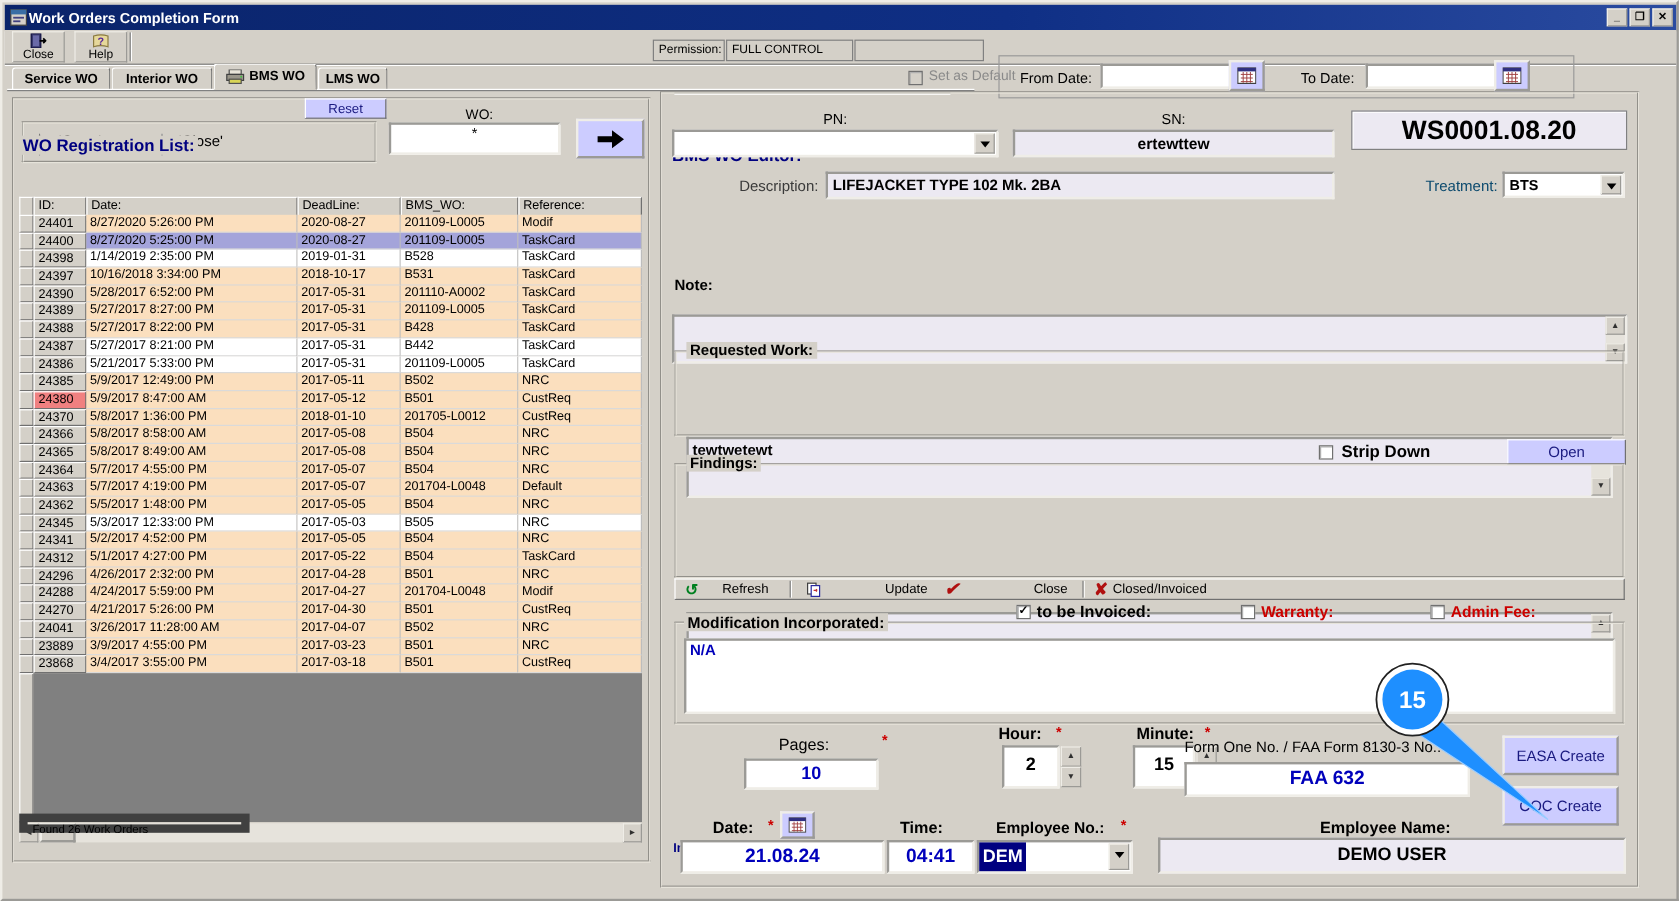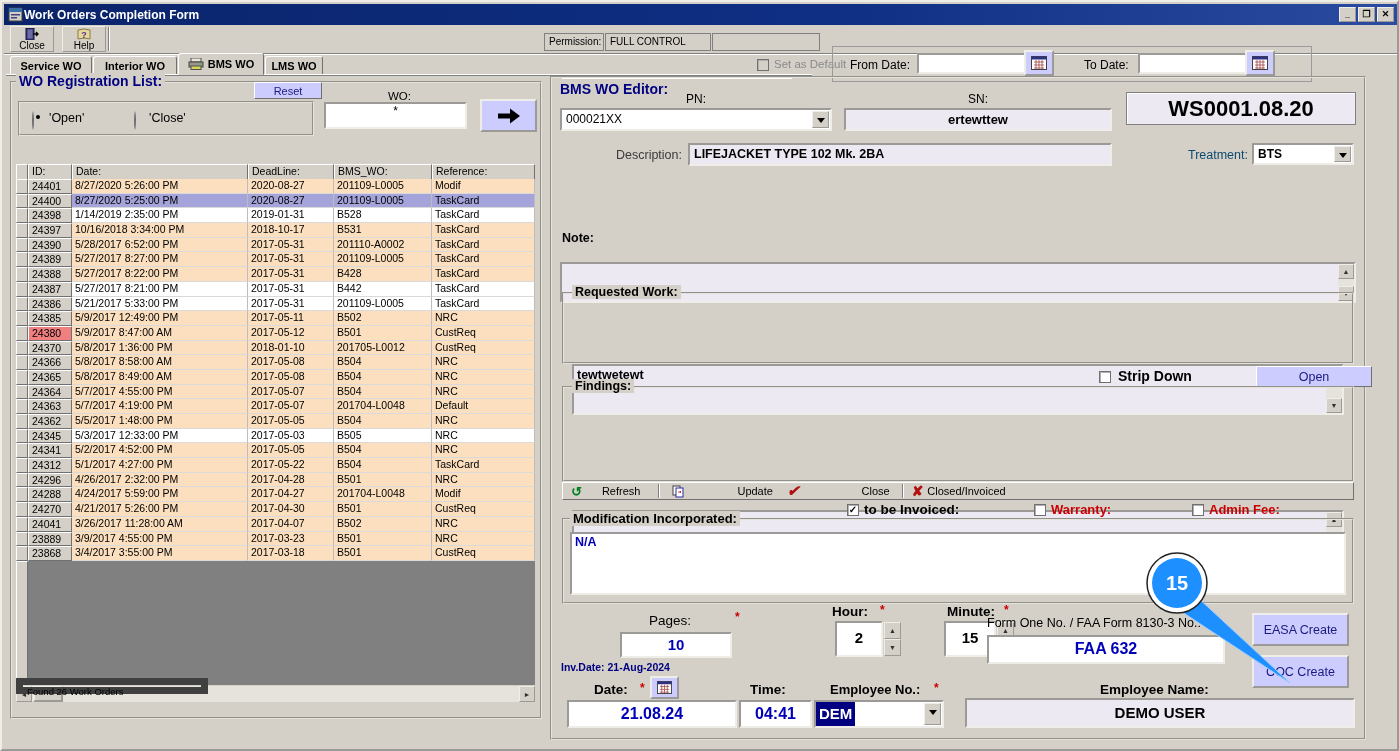--- a/index.html
+++ b/index.html
@@ -5,21 +5,21 @@
   * { box-sizing: border-box; margin:0; padding:0; }
   html,body { width:1399px; height:751px; }
   body { background:#d4d0c8; font-family:"Liberation Sans", sans-serif; position:relative; overflow:hidden;
          border:2px outset #efede7; }
   .abs { position:absolute; }
   .out { border:2px outset #efede7; }
   .out1 { border:1px solid; border-color:#fff #707070 #707070 #fff; }
   .sunk { border:2px inset #efede7; background:#ece9f2; }
   .sunkw { border:2px inset #efede7; background:#fff; }
   .groove { border:2px groove #e6e3da; }
-  .navy { color:#000080; }
+  .navy { color:#000080;margin-top:40px; }
   .lav { background:#ccccff; color:#1a1a80; }
   .btn { display:flex; align-items:center; justify-content:center; cursor:default; }
   .glabel { background:#d4d0c8; padding:0 3px; }
 
   
   .titlebar { left:2px; top:2px; width:1393px; height:21px; background:linear-gradient(90deg,#0a246a 0%,#0f2f85 60%,#2a4ba0 100%);
               display:flex; align-items:center; color:#fff; }
   .titlebar .t { font-size:12px; font-weight:bold; margin-left:5px; }
   .winbtn { width:17px; height:15px; background:#d4d0c8; border:1px outset #efede7; color:#000;
             font-size:9px; line-height:12px; text-align:center; margin-left:2px; font-weight:bold; }
@@ -414,21 +414,20 @@
   <div class="sbtn abs" style="right:0;top:0;width:16px;height:16px">►</div>
 </div>
 <div class="abs" style="left:14px;top:676px;width:192px;height:16px;border:7px solid #404040;font-size:9.5px;line-height:13px;padding-left:4px">Found 26 Work Orders</div>
 
 
 <div class="abs groove" style="left:548px;top:74px;width:816px;height:664px"></div>
 <span class="abs navy" style="left:558px;top:79px;font-size:14px;font-weight:bold">BMS WO Editor:</span>
 
 <span class="abs" style="left:558px;top:90px;width:272px;text-align:center;font-size:12px">PN:</span>
 <div class="abs sunkw" style="left:558px;top:106px;width:272px;height:23px">
-  <span style="font-size:12px;line-height:19px;padding-left:4px;display:block">000021XX</span>
   <span class="ddbtn"></span>
 </div>
 <span class="abs" style="left:842px;top:90px;width:268px;text-align:center;font-size:12px">SN:</span>
 <div class="abs sunk" style="left:842px;top:106px;width:268px;height:23px;text-align:center;font-size:13px;font-weight:bold;line-height:19px">ertewttew</div>
 <div class="abs" style="left:1124px;top:90px;width:230px;height:33px;background:#ece9f2;border:1px solid #808080;box-shadow:inset 1px 1px 0 #fff;text-align:center;font-size:22px;font-weight:bold;line-height:31px">WS0001.08.20</div>
 
 <span class="abs" style="left:568px;top:146px;width:112px;text-align:right;font-size:12.5px;color:#3a3a3a">Description:</span>
 <div class="abs sunk" style="left:686px;top:141px;width:424px;height:23px;font-size:12.5px;font-weight:bold;line-height:19px;padding-left:4px">LIFEJACKET TYPE 102 Mk. 2BA</div>
 <span class="abs" style="left:1186px;top:146px;font-size:12.5px;color:#0c4a6e">Treatment:</span>
 <div class="abs sunkw" style="left:1250px;top:141px;width:102px;height:22px">
@@ -453,21 +452,21 @@
   <span style="display:block;font-size:12.5px;font-weight:bold;padding:2px 3px">tewtwetewt</span>
   <div class="vscroll">
       <div class="sbtn up">▲</div>
       <div class="sbtn dn">▼</div>
     </div>
 </div>
 
 
 <span class="abs chk" style="left:1097px;top:369px"></span>
 <span class="abs" style="left:1116px;top:366px;font-size:14px;font-weight:bold">Strip Down</span>
-<div class="abs btn lav out1" style="left:1254px;top:364px;width:116px;height:21px;font-size:12.5px">
+<div class="abs btn lav out1" style="left:1254px;top:364px;width:99px;height:21px;font-size:12.5px">
     <span>Open</span>
   </div>
 
 
 <div class="abs groove" style="left:560px;top:384px;width:792px;height:96px"></div>
 <span class="abs glabel" style="left:570px;top:377px;font-size:12.5px;font-weight:bold;z-index:2">Findings:</span>
 <div class="abs sunk fieldml" style="left:570px;top:398px;width:772px;height:74px">
   <span style="font-size:12px;padding:2px"></span>
   <div class="vscroll">
       <div class="sbtn up">▲</div>

